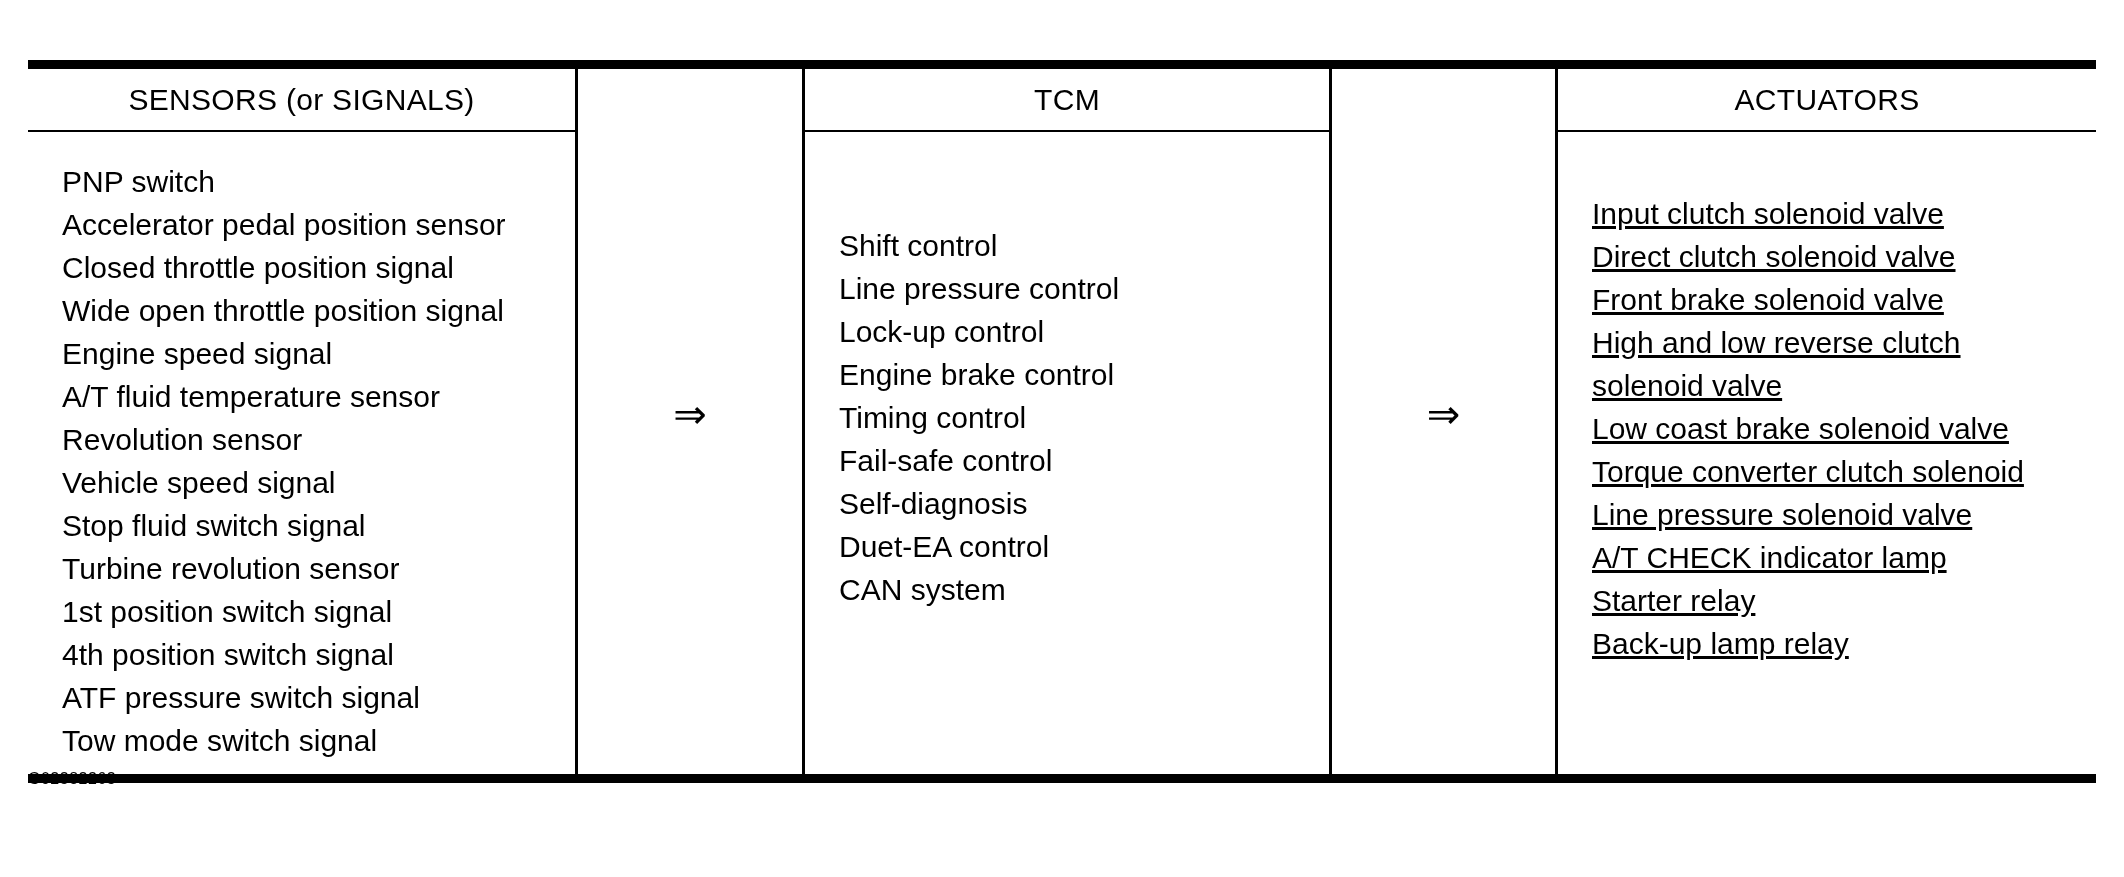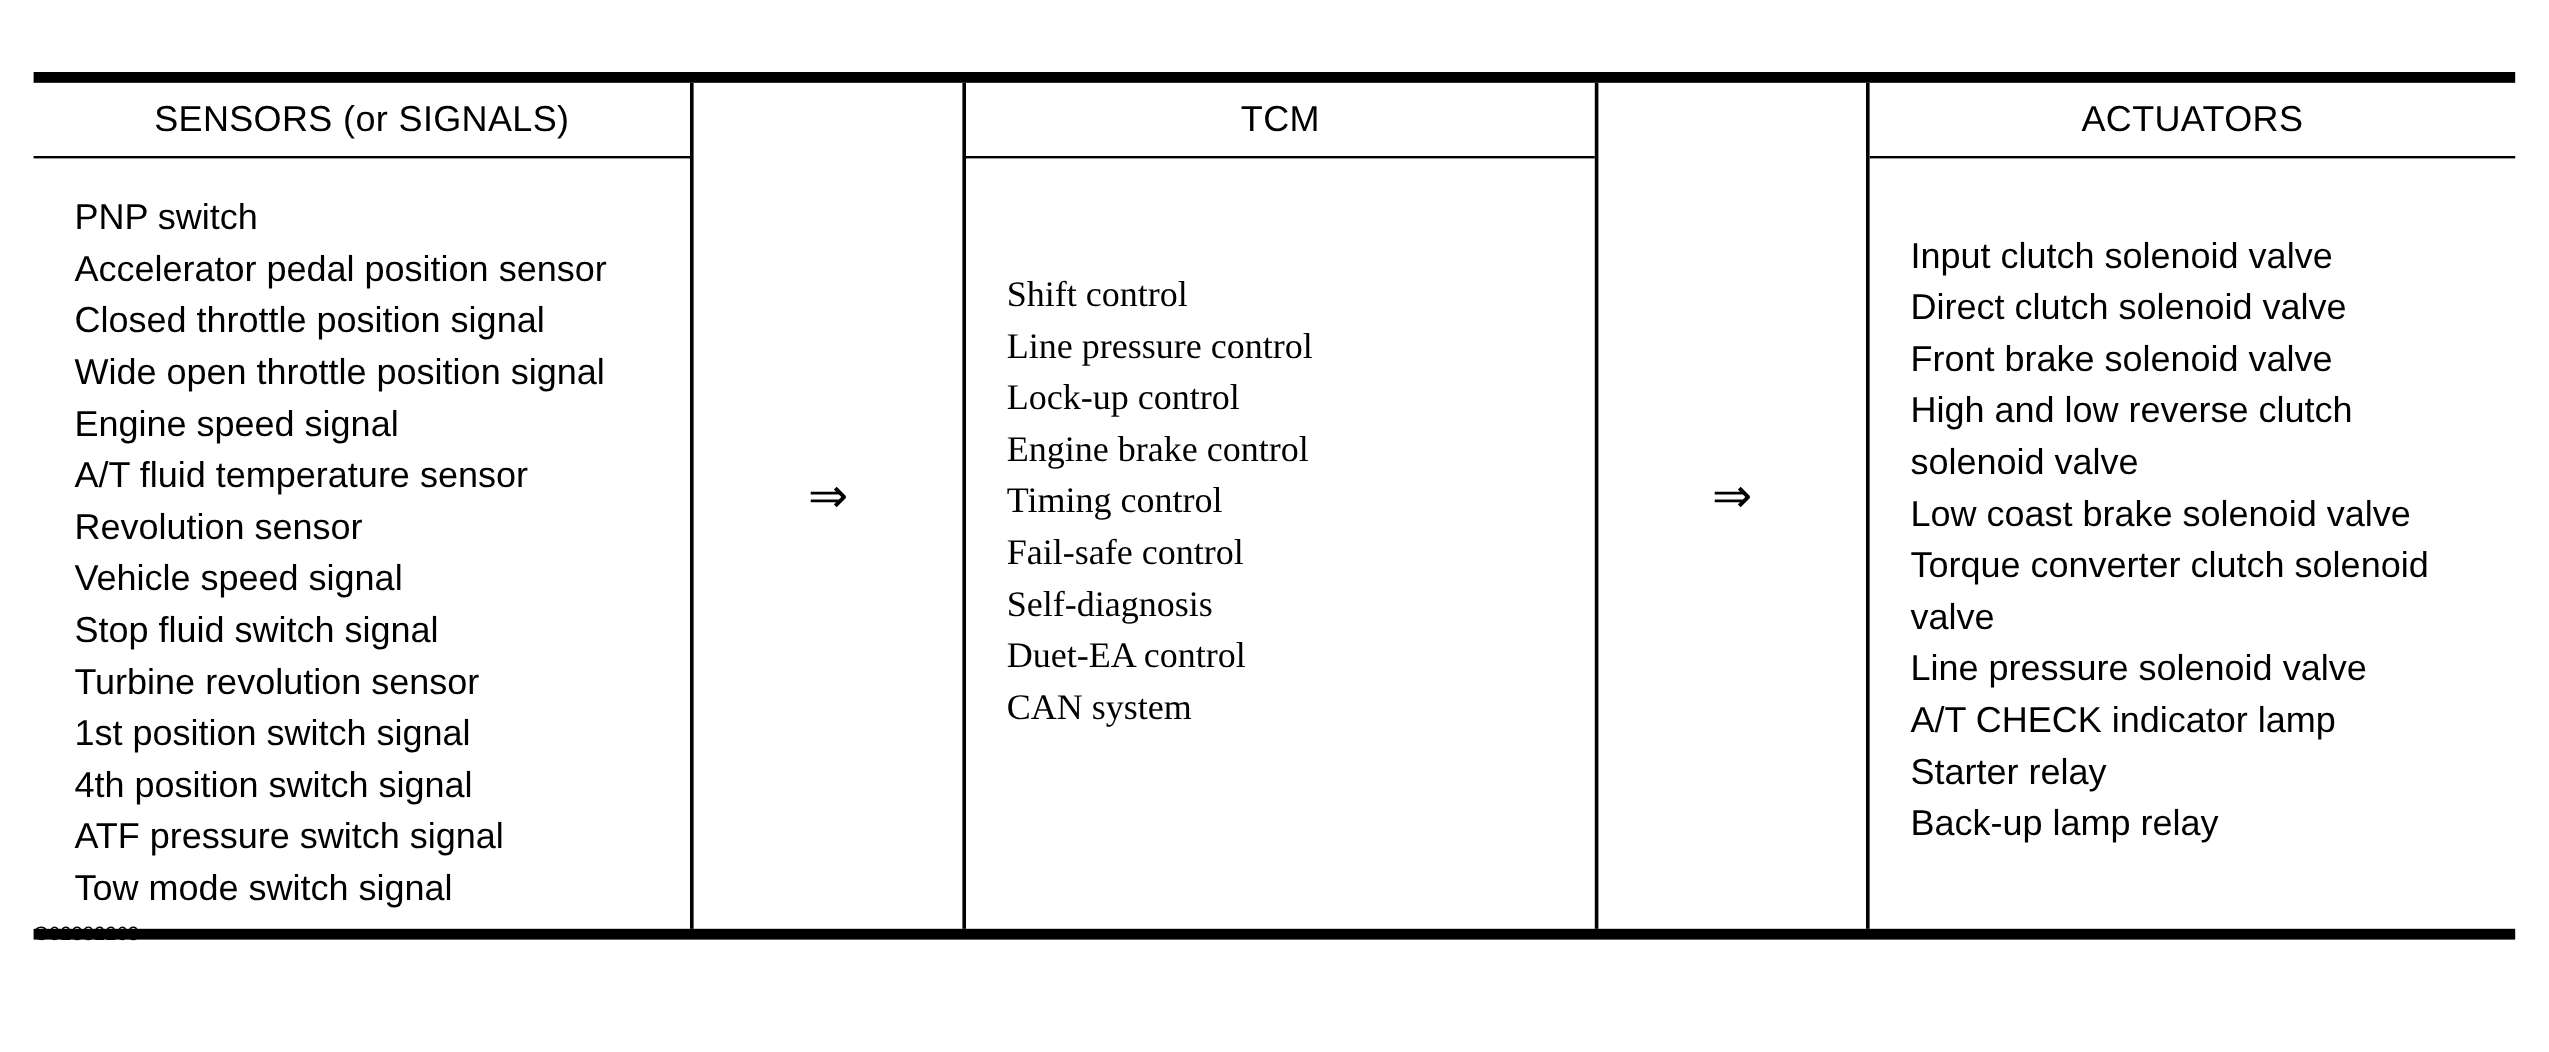--- a/index.html
+++ b/index.html
@@ -88,22 +88,22 @@
     margin: 12px;
     padding: 0;
     font-size: 30px;
     line-height: 43px;
   }
   .items li {
     white-space: nowrap;
   }
 
   .body-sensors   .items { padding: 16px 0 0 22px; }
-  .body-tcm       .items { padding: 80px 0 0 22px; font-family: Liberation Serif, serif; }
-  .body-actuators .items { padding: 48px 0 0 22px; }
+  .body-tcm       .items { padding: 80px 0 0 22px; }
+  .body-actuators .items { padding: 48px 0 0 22px; text-decoration: underline; }
 
   .arrow-cell {
     display: flex;
     align-items: center;
     justify-content: center;
     min-height: 568px;
     font-size: 40px;
     line-height: 1;
   }
 
@@ -183,21 +183,20 @@
         <div class="col-head head-underline">ACTUATORS</div>
         <div class="col-body body-actuators">
           <ul class="items">
             <li>Input clutch solenoid valve</li>
             <li>Direct clutch solenoid valve</li>
             <li>Front brake solenoid valve</li>
             <li>High and low reverse clutch</li>
             <li>solenoid valve</li>
             <li>Low coast brake solenoid valve</li>
             <li>Torque converter clutch solenoid</li>
-            <li>valve</li>
             <li>Line pressure solenoid valve</li>
             <li>A/T CHECK indicator lamp</li>
             <li>Starter relay</li>
             <li>Back-up lamp relay</li>
           </ul>
         </div>
       </div>
 
     </div>
 

